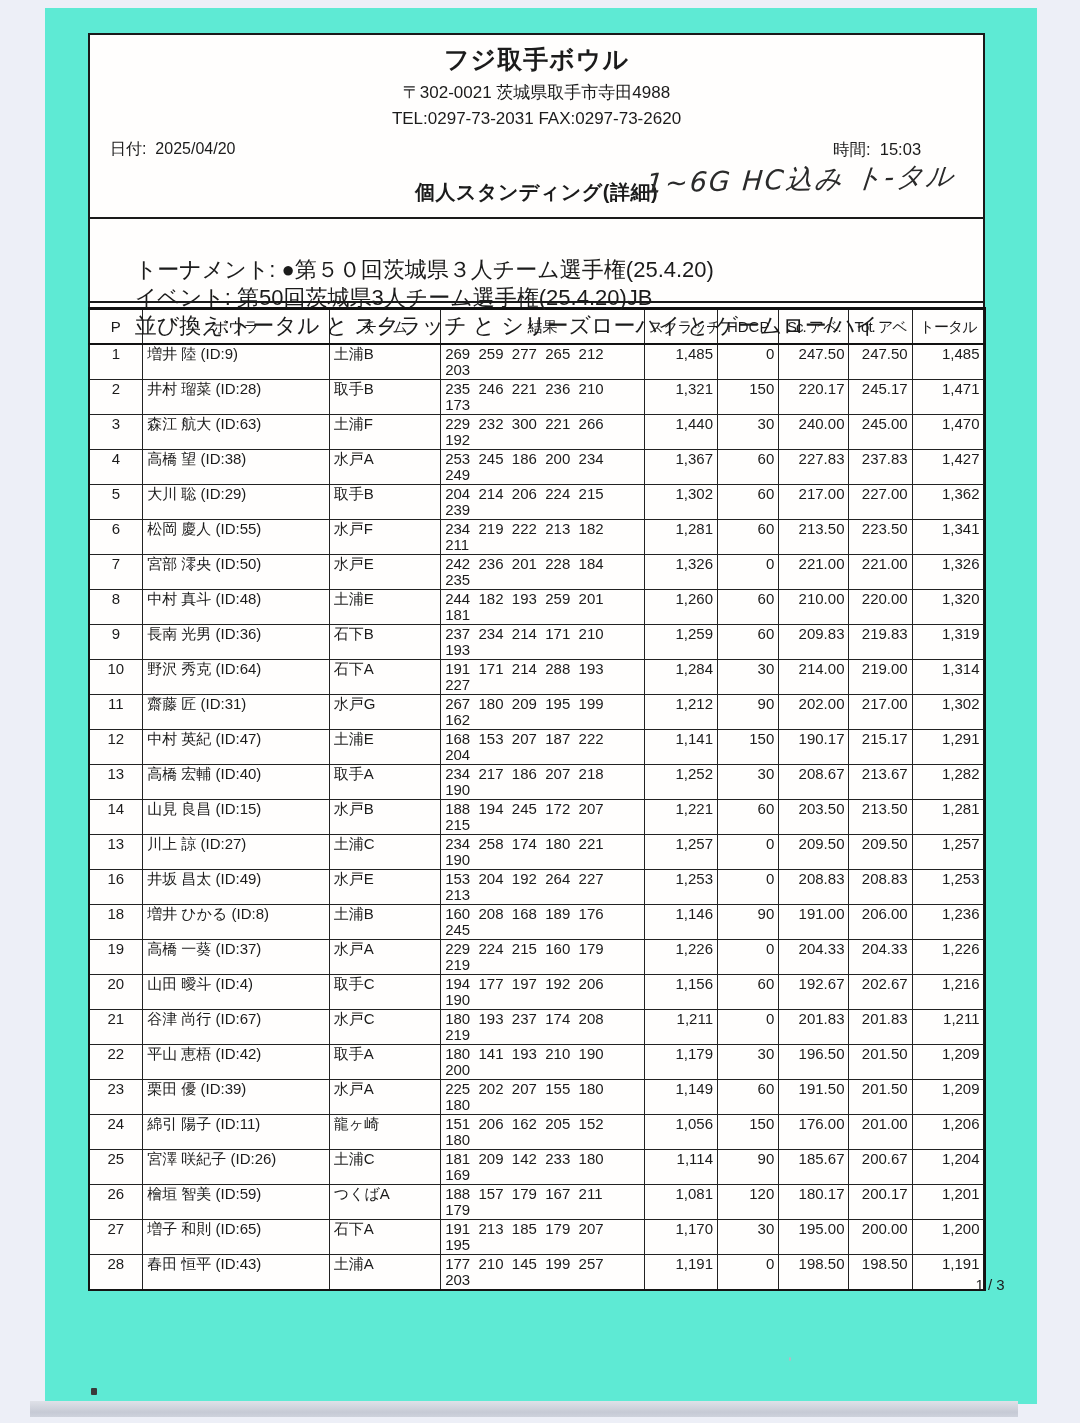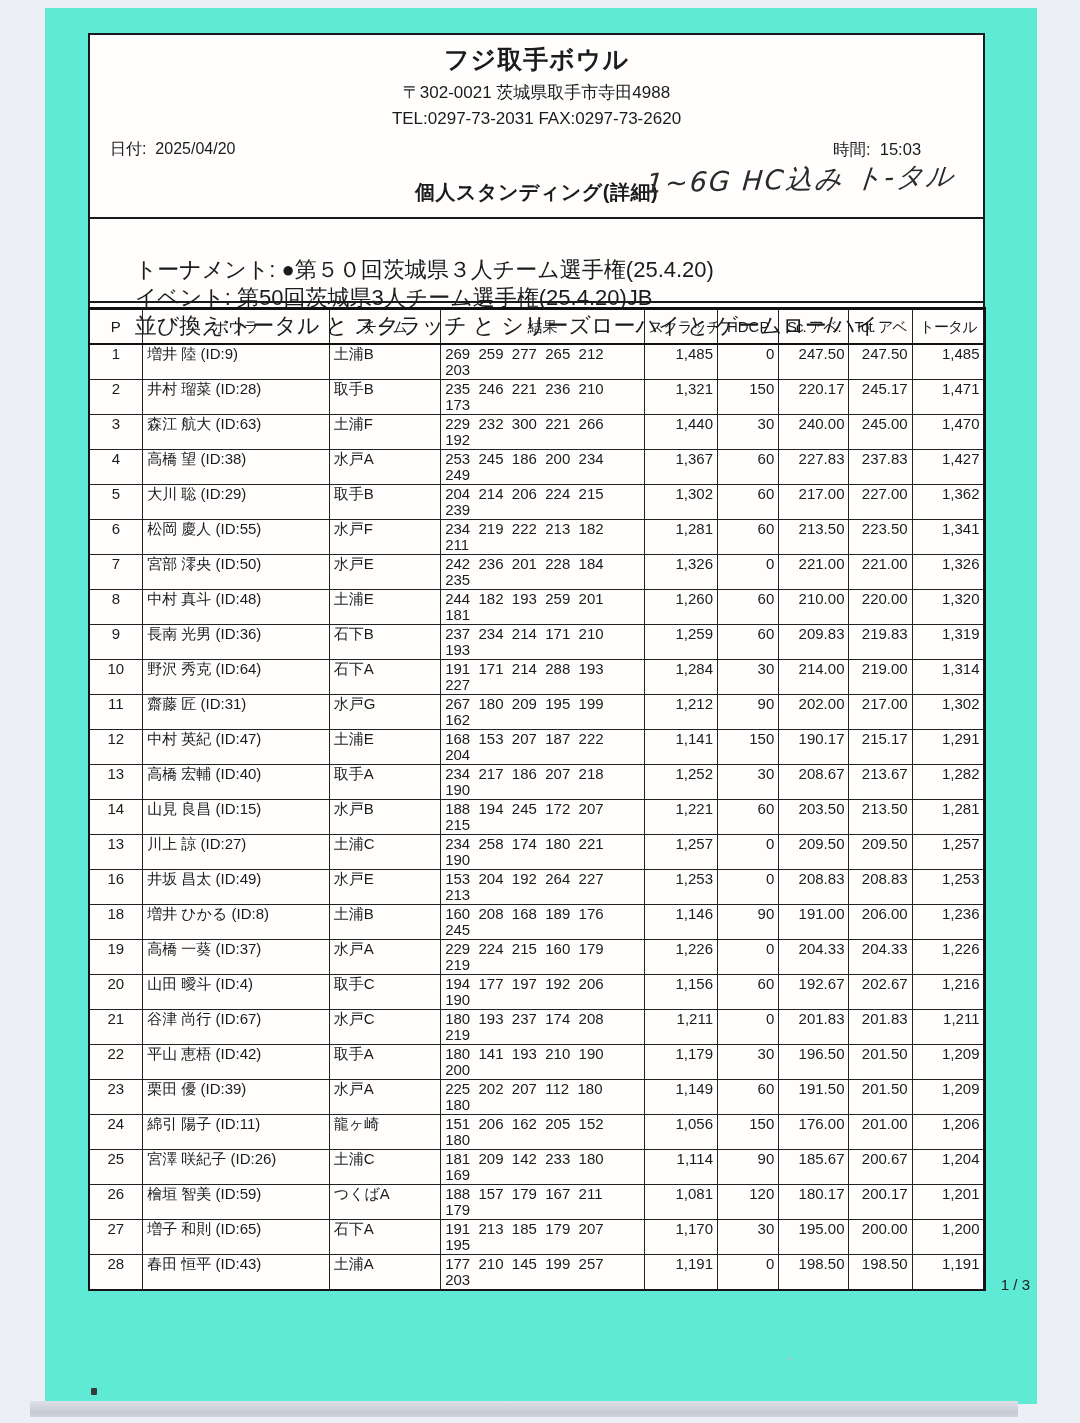--- a/index.html
+++ b/index.html
@@ -46,21 +46,21 @@
     height:33px;text-align:center;font-weight:400;font-size:15px;
     border-top:3px solid #111;border-bottom:2.2px solid #111;
     vertical-align:middle;padding-top:0;
   }
   .standings td{height:33px;}
   .th-tight{letter-spacing:-1px;font-size:14px;}
   .col-p{text-align:center;}
   .col-left{text-align:left;padding-left:6px;}
   .col-num{text-align:right;padding-right:6px;}
   .scores{white-space:pre;}
-  .footer-page{position:absolute;left:905px;top:1268px;width:80px;text-align:right;font-size:15px;color:#1b1b1b;}
+  .footer-page{position:absolute;left:905px;top:1268px;width:80px;text-align:center;font-size:15px;color:#1b1b1b;}
   .speck{position:absolute;border-radius:50%;}
   .speck1{left:90px;top:41px;width:5px;height:6px;border:1px solid #9a9a9a;}
   .speck2{left:214px;top:37px;width:5px;height:5px;border:1px solid #a8a8a8;}
   .speck3{left:46px;top:1380px;width:6px;height:7px;background:#3a3a3a;border-radius:1px;}
   .speck4{left:744px;top:1349px;width:2px;height:4px;background:#b9b9c2;}
 </style>
 </head>
 <body>
 
 <div class="sheet">
@@ -440,21 +440,21 @@
     <td class="col-num">196.50</td>
     <td class="col-num">201.50</td>
     <td class="col-num">1,209</td>
   </tr>
 
   <tr>
     <td class="col-p">23</td>
     <td class="col-left">栗田 優 (ID:39)</td>
     <td class="col-left">水戸A</td>
     <td class="col-left">
-      <div class="scores">225  202  207  112  180</div>
+      <div class="scores">225  202  207  155  180</div>
       <div class="scores">180</div>
     </td>
     <td class="col-num">1,149</td>
     <td class="col-num">60</td>
     <td class="col-num">191.50</td>
     <td class="col-num">201.50</td>
     <td class="col-num">1,209</td>
   </tr>
 
   <tr>

